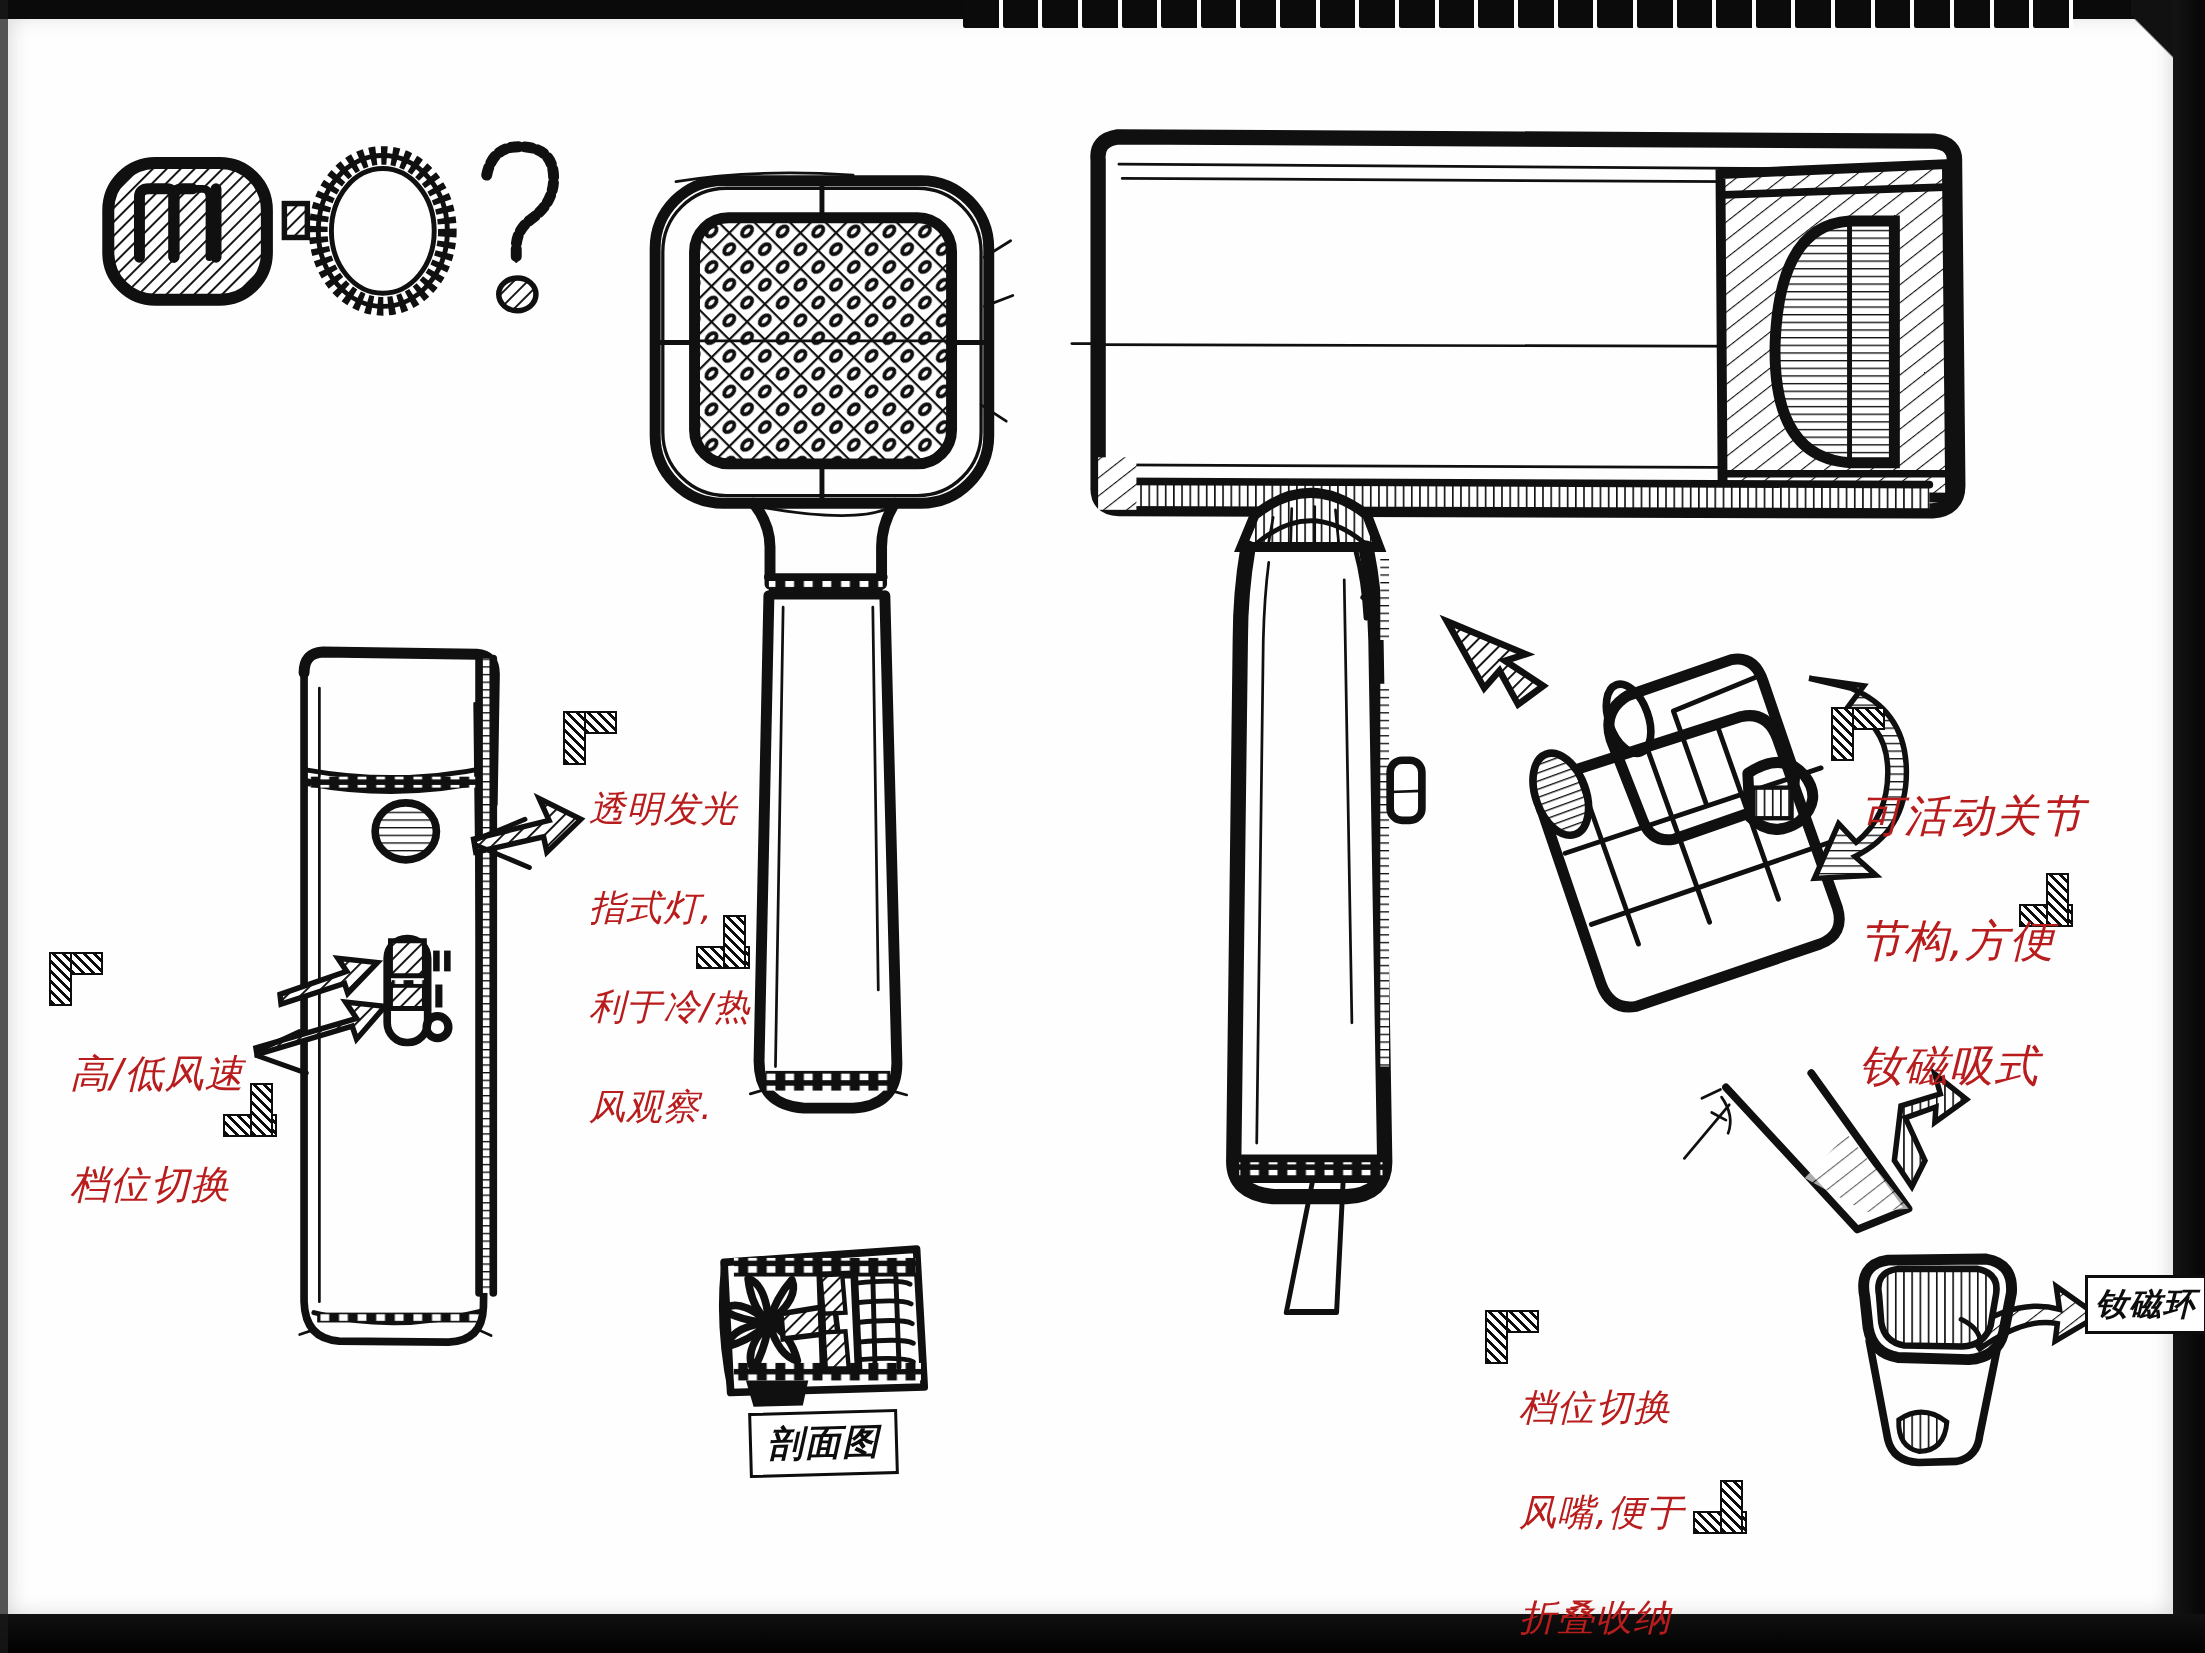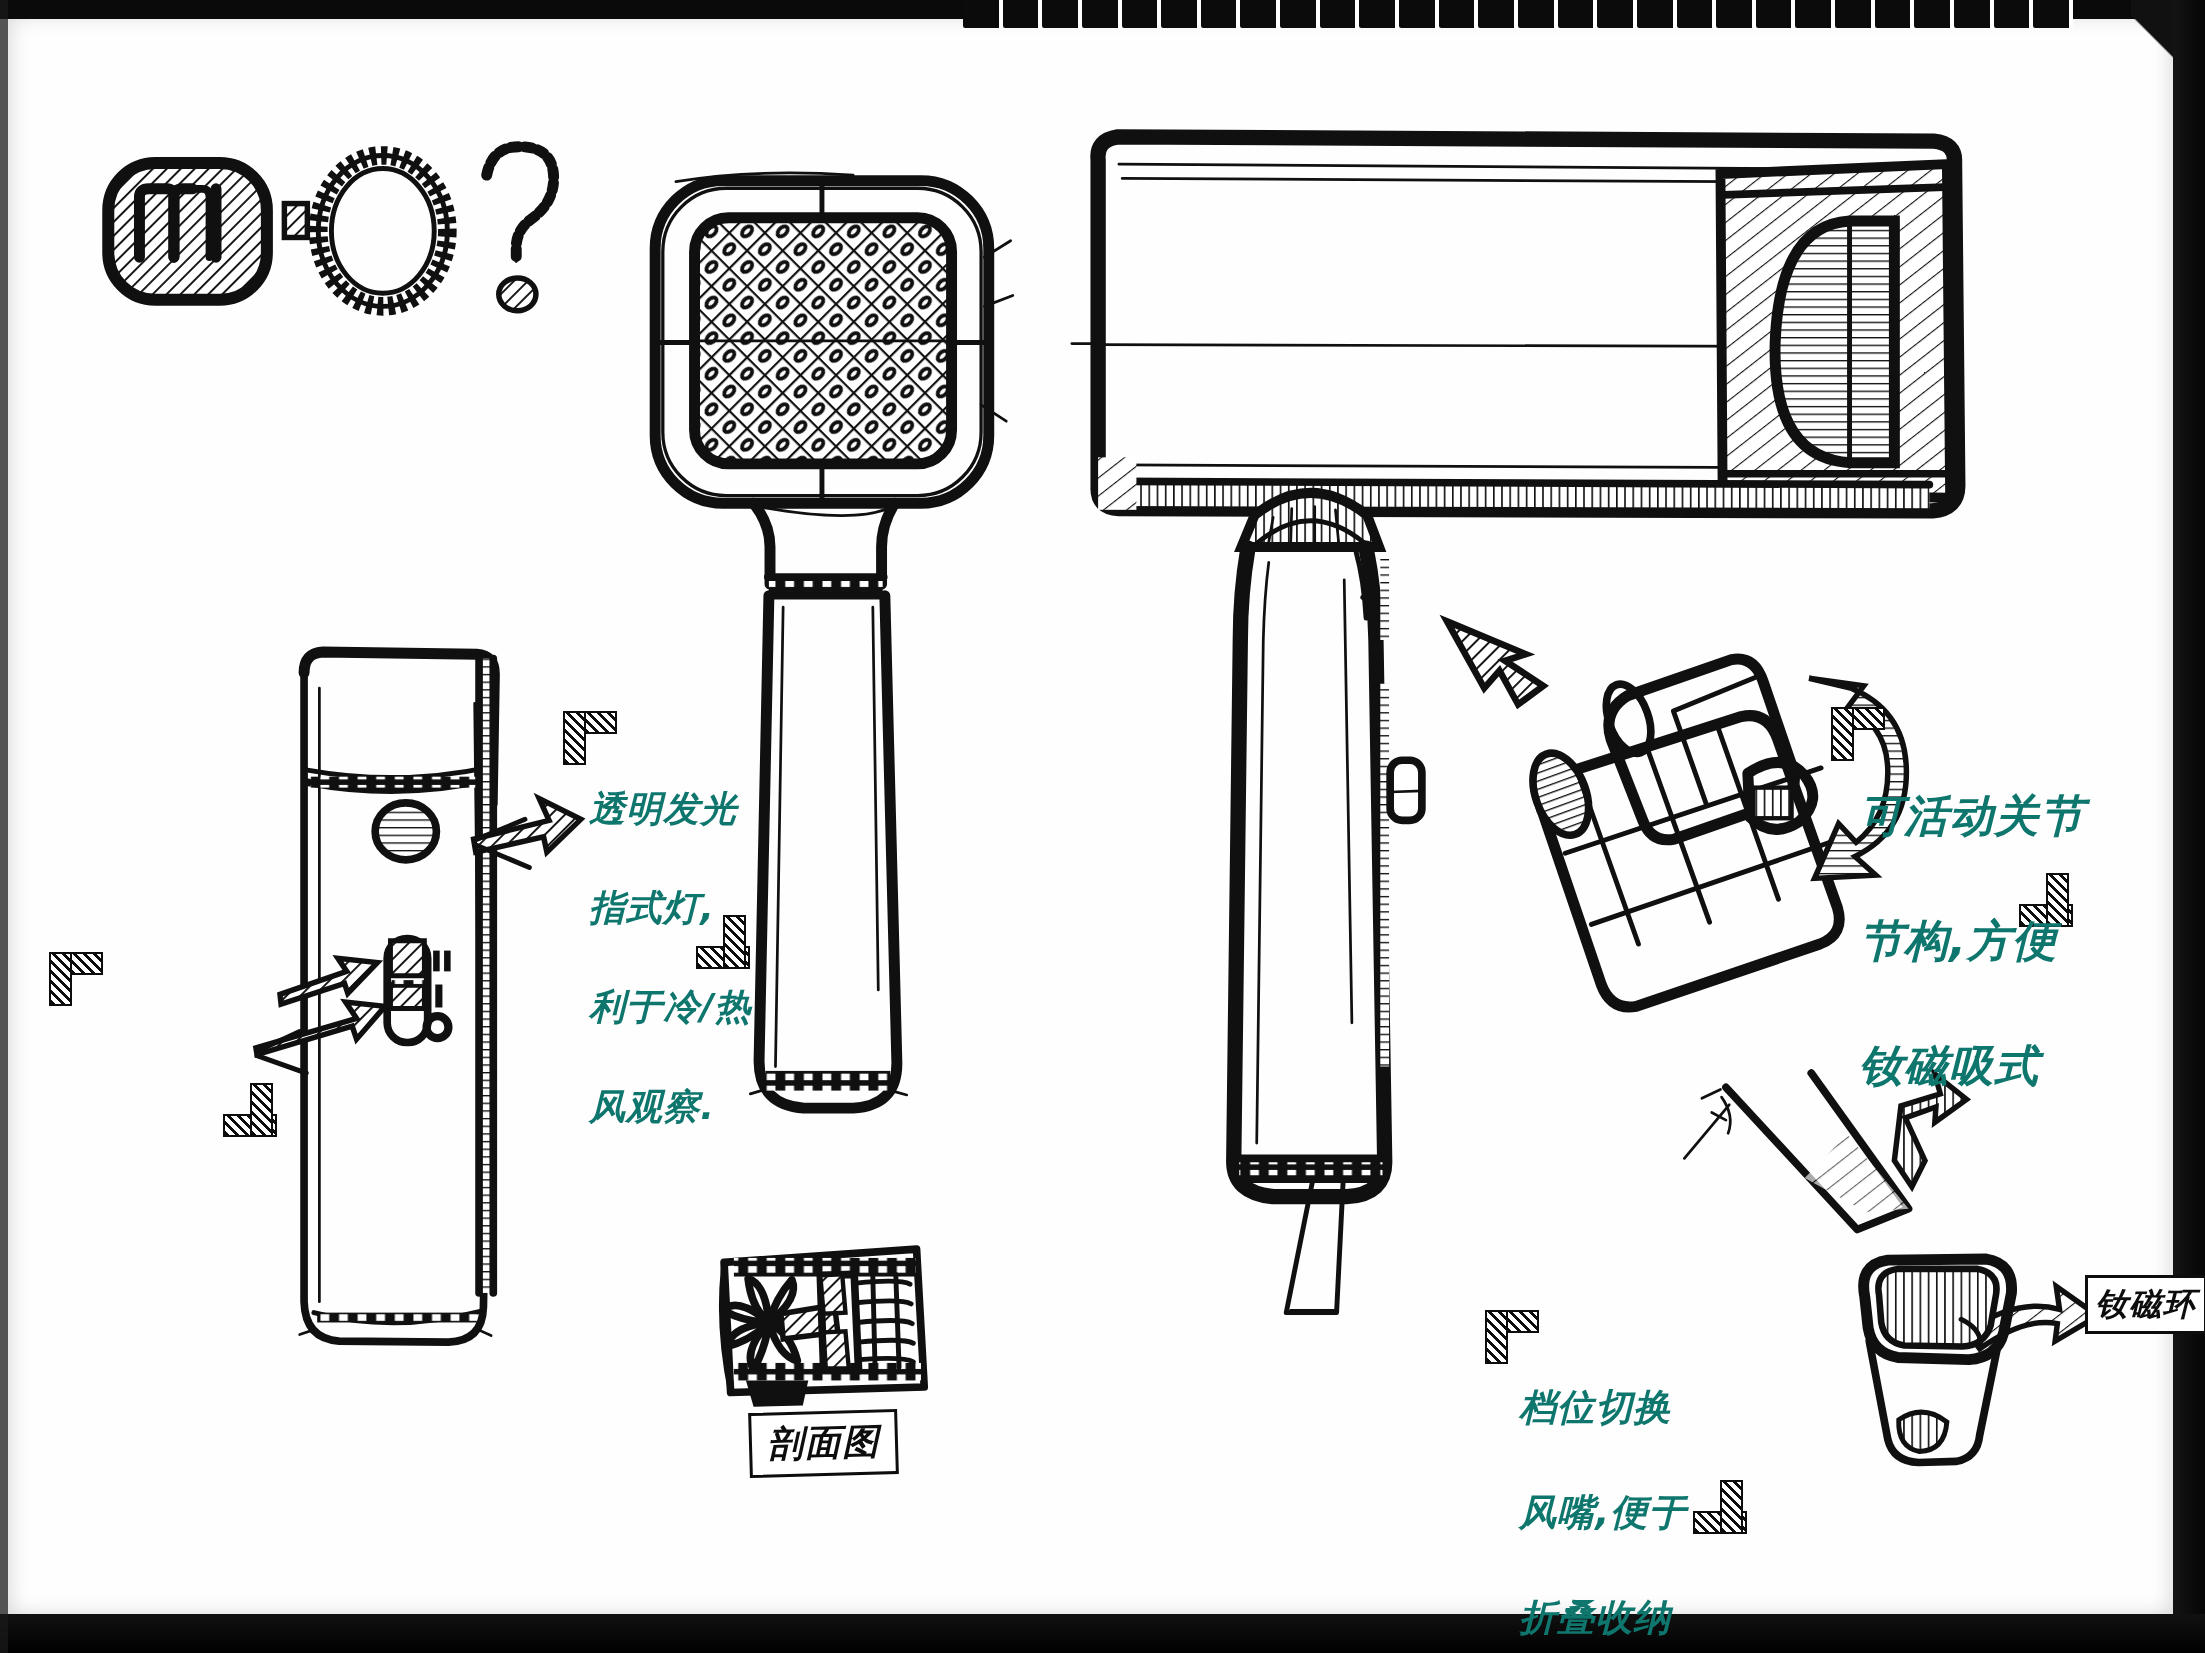--- a/index.html
+++ b/index.html
@@ -32,23 +32,23 @@
   .s{fill:none;stroke:#101010;stroke-linecap:round;stroke-linejoin:round;}
   .w1{stroke-width:5;}
   .w2{stroke-width:9;}
   .w3{stroke-width:14;}
   .w4{stroke-width:20;}
   .w5{stroke-width:28;}
   .fill-k{fill:#101010;stroke:none;}
 
   
   .note{
-    position:absolute;color:#0f766e;
+    position:absolute;color:#b91c1c;
     font-family:"DejaVu Sans",sans-serif;
-    font-weight:700;font-style:italic;
+    font-weight:400;font-style:italic;
     letter-spacing:1.1px;line-height:1.42;
     white-space:pre-line;
   }
   .note .ln{display:block;}
   .brk{position:absolute;width:50px;height:50px;}
   .brk i{position:absolute;background:
       repeating-linear-gradient(45deg,#0d0d0d 0 3.3px,#fff 3.3px 7.1px);
       border:2.7px solid #0d0d0d;}
   .brk.tl i.h{left:0;top:0;width:50px;height:18.6px;}
   .brk.tl i.v{left:0;top:0;width:18.6px;height:50px;}
@@ -350,20 +350,24 @@
   </svg>
 
   <div class="brk tl" style="left:49px;top:952px;">
     <i class="h"></i>
       <i class="v"></i>
     </div>
   <div class="brk br" style="left:223px;top:1087px;">
     <i class="h"></i>
       <i class="v"></i>
     </div>
+  <div class="note" style="left:70px;top:991px;width:235px;font-size:39px;">
+    <span class="ln">高/低风速</span>
+    <span class="ln">档位切换</span>
+  </div>
 
   <div class="brk tl" style="left:563px;top:711px;">
     <i class="h"></i>
       <i class="v"></i>
     </div>
   <div class="brk br" style="left:696px;top:919px;">
     <i class="h"></i>
       <i class="v"></i>
     </div>
   <div class="note" style="left:589px;top:734px;width:202px;font-size:36px;line-height:1.38;">

